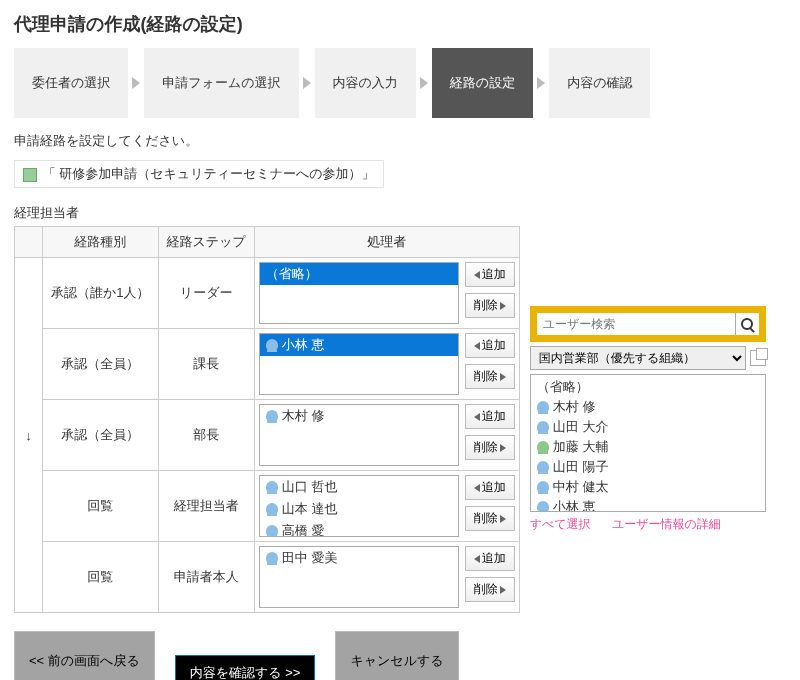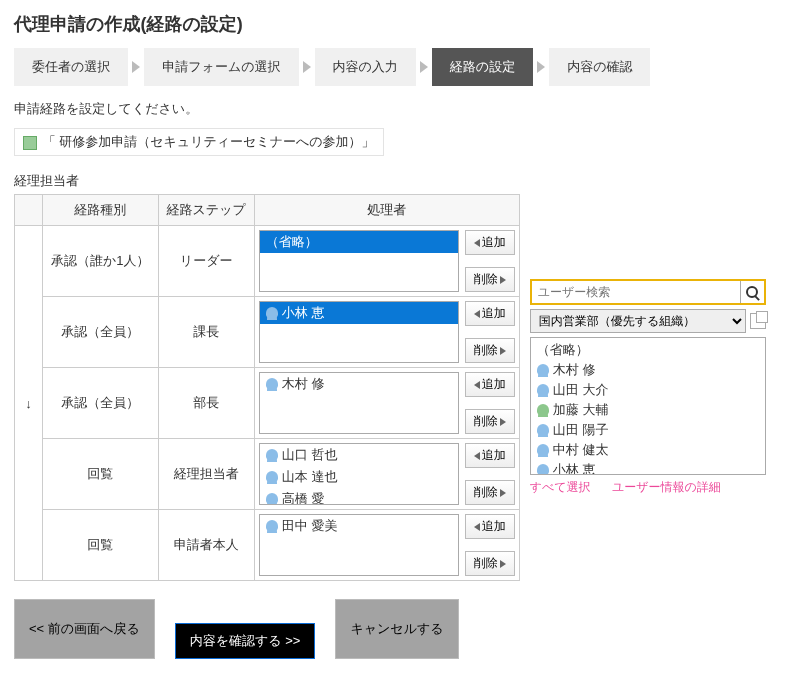--- a/index.html
+++ b/index.html
@@ -1,44 +1,44 @@
 <!DOCTYPE html>
 <html><head>
 <meta charset="utf-8">
 <style>
   * { box-sizing: border-box; margin: 0; padding: 0; }
   body { font-family: "Hiragino Kaku Gothic Pro", Meiryo, sans-serif; font-size: 13px; color: #333; background: #fff; padding: 12px 14px; width: 800px; }
   h1 { font-size: 18px; font-weight: bold; margin-bottom: 12px; }
   .steps { display: flex; align-items: center; gap: 2px; margin-bottom: 14px; }
-  .step { background: #f0f0f0; padding: 10px 18px; font-size: 13px; color: #333; }
+  .step { background: #f0f0f0; padding: 26px 18px; font-size: 13px; color: #333; }
   .step.active { background: #555; color: #fff; }
   .chev { width: 0; height: 0; border-top: 6px solid transparent; border-bottom: 6px solid transparent; border-left: 8px solid #bbb; margin: 0 2px; }
   .instr { margin-bottom: 10px; }
   .formname { border: 1px solid #e3e3e3; display: inline-block; padding: 4px 8px; margin-bottom: 16px; }
   .formname .ic { display:inline-block; width:14px; height:14px; background:#9c9; border:1px solid #6a6; vertical-align:middle; margin-right:2px;}
   .section-label { font-size: 13px; margin-bottom: 4px; }
   .layout { display: flex; gap: 10px; align-items: center; }
   table.route { border-collapse: collapse; }
   table.route th, table.route td { border: 1px solid #ccc; padding: 6px 8px; text-align: center; font-size: 13px; font-weight: normal; vertical-align: middle; }
   table.route th { background: #f7f7f7; }
   .arrow-cell { font-size: 22px; width: 28px; }
   .proc-cell { padding: 4px !important; }
   .proc-wrap { display: flex; align-items: flex-start; gap: 6px; }
   .proc-list { border: 1px solid #aaa; width: 200px; height: 62px; text-align: left; overflow: hidden; }
   .proc-list .item { padding: 2px 6px; display:flex; align-items:center; gap:4px; }
   .proc-list .item.sel { background: #0a78d6; color: #fff; }
-  .btncol { display: flex; flex-direction: column; gap: 12px; }
+  .btncol { display: flex; flex-direction: column; gap: 6px; }
   .btncol button { border: 1px solid #bbb; background: linear-gradient(#fff,#eee); font-size: 12px; padding: 3px 8px; cursor: pointer; display:flex; align-items:center; gap:2px;}
   .tri-l { width:0;height:0;border-top:4px solid transparent;border-bottom:4px solid transparent;border-right:6px solid #666; display:inline-block;}
   .tri-r { width:0;height:0;border-top:4px solid transparent;border-bottom:4px solid transparent;border-left:6px solid #666; display:inline-block;}
   .uicon { display:inline-block; width:12px; height:12px; border-radius:50% 50% 40% 40%; background:#8bbde8; position:relative;}
   .uicon::after{content:"";position:absolute;bottom:-1px;left:1px;width:10px;height:5px;border-radius:4px 4px 0 0;background:#8bbde8;}
   .uicon.g{background:#8cc78c;} .uicon.g::after{background:#8cc78c;}
   .picker { width: 236px; }
-  .search { display:flex; border:2px solid #eab308; margin-bottom:4px; }
+  .search { display:flex; border:7px solid #eab308; margin-bottom:4px; }
   .search input { flex:1; border:none; padding:4px 6px; font-size:12px; outline:none;}
   .search .sbtn { width:24px; display:flex; align-items:center; justify-content:center; border-left:1px solid #aaa; cursor:pointer;}
   .orgsel { display:flex; align-items:center; gap:4px; margin-bottom:4px;border-radius:11px;}
   .orgsel select { flex:1; border:1px solid #aaa; padding:3px 4px; font-size:12px;}
   .orgsel .pop { width:16px;height:16px;border:1px solid #aaa; position:relative; cursor:pointer;}
   .orgsel .pop::after{content:"";position:absolute;top:-3px;right:-3px;width:10px;height:10px;border:1px solid #aaa;background:#fff;}
   .userlist { border:1px solid #aaa; height:138px; overflow-y:scroll; padding:2px 4px; margin-bottom:4px;}
   .userlist .u { padding:1px 2px; display:flex; align-items:center; gap:4px;}
   .plinks { font-size:12px; }
   .plinks a { color:#ec4899; text-decoration:none; margin-right:18px; cursor:pointer;}

